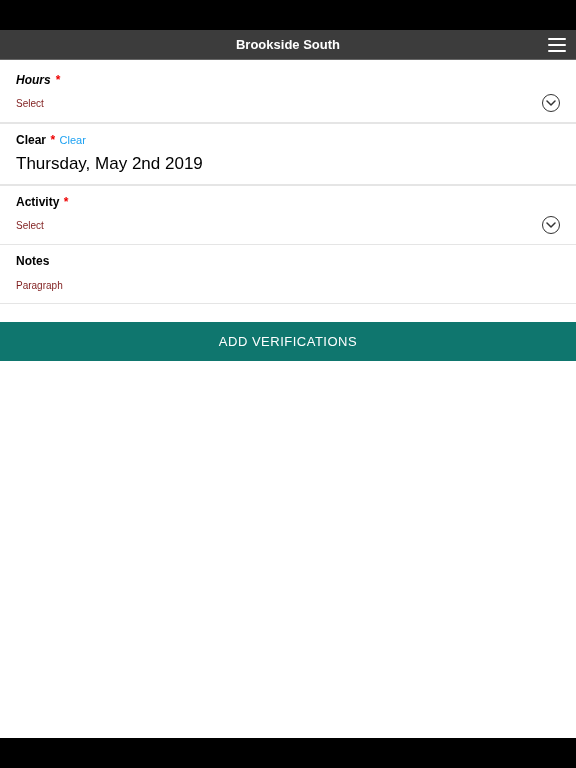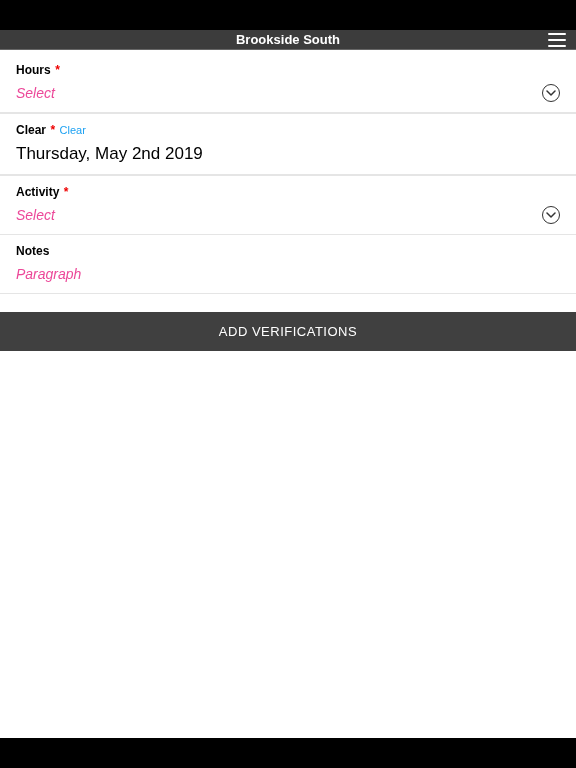--- a/index.html
+++ b/index.html
@@ -12,21 +12,21 @@
       flex-direction: column;
     }
     .top-black-bar {
       background: #000;
       height: 30px;
       flex-shrink: 0;
     }
     .header {
       background: #3c3c3c;
       color: #fff;
-      height: 20px;
+      height: 30px;
       display: flex;
       align-items: center;
       justify-content: center;
       position: relative;
       flex-shrink: 0;
       border-bottom: 1px solid #666;
     }
     .header-title {
       font-size: 13px;
       font-weight: bold;
@@ -52,20 +52,21 @@
     .form-section {
       background: #fff;
     }
     .field-label-row {
       padding: 6px 16px 2px 16px;
       border-top: 1px solid #e5e5e5;
     }
     .field-label-row:first-child {
       border-top: none;
       padding-top: 10px;
+      font-style: italic;
     }
     .field-label {
       font-size: 12px;
       font-weight: bold;
       color: #000;
     }
     .required-star {
       color: #e00;
       font-size: 12px;
       font-weight: bold;
@@ -80,23 +81,22 @@
       display: flex;
       align-items: center;
       justify-content: space-between;
       border-bottom: 1px solid #e5e5e5;
     }
     .field-value {
       font-size: 17px;
       color: #000;
     }
     .field-placeholder {
-      font-size: 14px;
-      color: #ec4899;
-      font-style: italic;
+      font-size: 10px;
+      color: #7f1d1d;
     }
     .chevron-circle {
       width: 18px;
       height: 18px;
       border: 1px solid #333;
       border-radius: 50%;
       display: flex;
       align-items: center;
       justify-content: center;
       flex-shrink: 0;
@@ -109,21 +109,21 @@
       padding: 6px 28px 2px 16px;
     }
     .notes-value-row {
       padding: 4px 16px 10px 16px;
       border-bottom: 1px solid #e5e5e5;
     }
     .spacer {
       flex: 0 0 18px;
     }
     .add-button {
-      background: #404040;
+      background: #0f766e;
       color: #fff;
       text-align: center;
       padding: 12px 16px;
       font-size: 13px;
       letter-spacing: 0.5px;
       cursor: pointer;
     }
     .content-fill {
       flex: 1;
       background: #fff;

